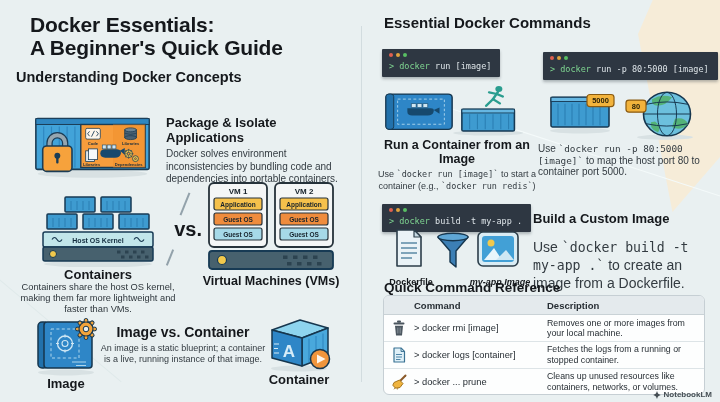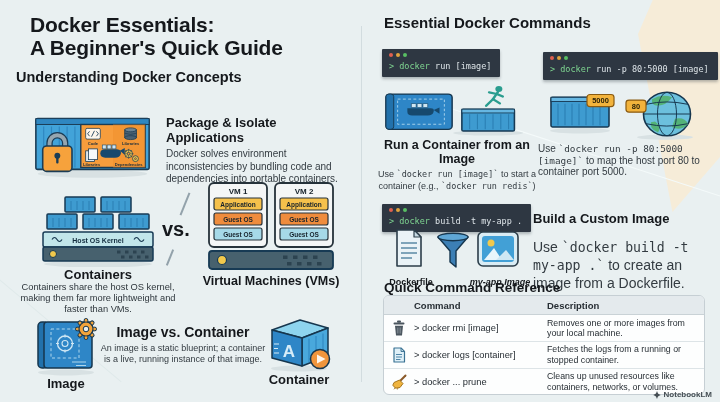--- a/index.html
+++ b/index.html
@@ -36,21 +36,21 @@
             white-space:nowrap; color:#dde4e8; }
   .t-prompt { color:#7fd591; }
 
   
   .pkg-row { left:30px; top:108px; width:324px; display:flex; gap:11px; }
   .pkg-text { flex:1; padding-top:7px; }
   .pkg-text .body { width:188px; margin-top:3px; }
 
   .cont-block { left:18px; top:195px; width:160px; text-align:center; }
   .cont-block svg { margin:0 auto; }
-  .vs-text { left:162px; top:218px; width:40px; text-align:left; font-size:20px; font-weight:bold; }
+  .vs-text { left:162px; top:218px; width:40px; text-align:right; font-size:20px; font-weight:bold; }
   .slash { position:absolute; width:1.6px; background:#93a2ab; transform:rotate(22deg); }
   .vm-block { left:199px; top:181px; width:144px; text-align:center; }
   .vm-block svg { margin:0 auto; }
   .vm-block .lbl { font-size:12.5px; margin-top:1px; }
 
   .img-block { left:30px; top:316px; width:72px; text-align:center; }
   .img-block svg { margin:0 auto; }
   .ivc-text { left:98px; top:324px; width:170px; text-align:center; }
   .ivc-text .h3 { font-size:14px; }
   .ivc-text .body { font-size:9px; margin-top:3px; line-height:1.25; }

